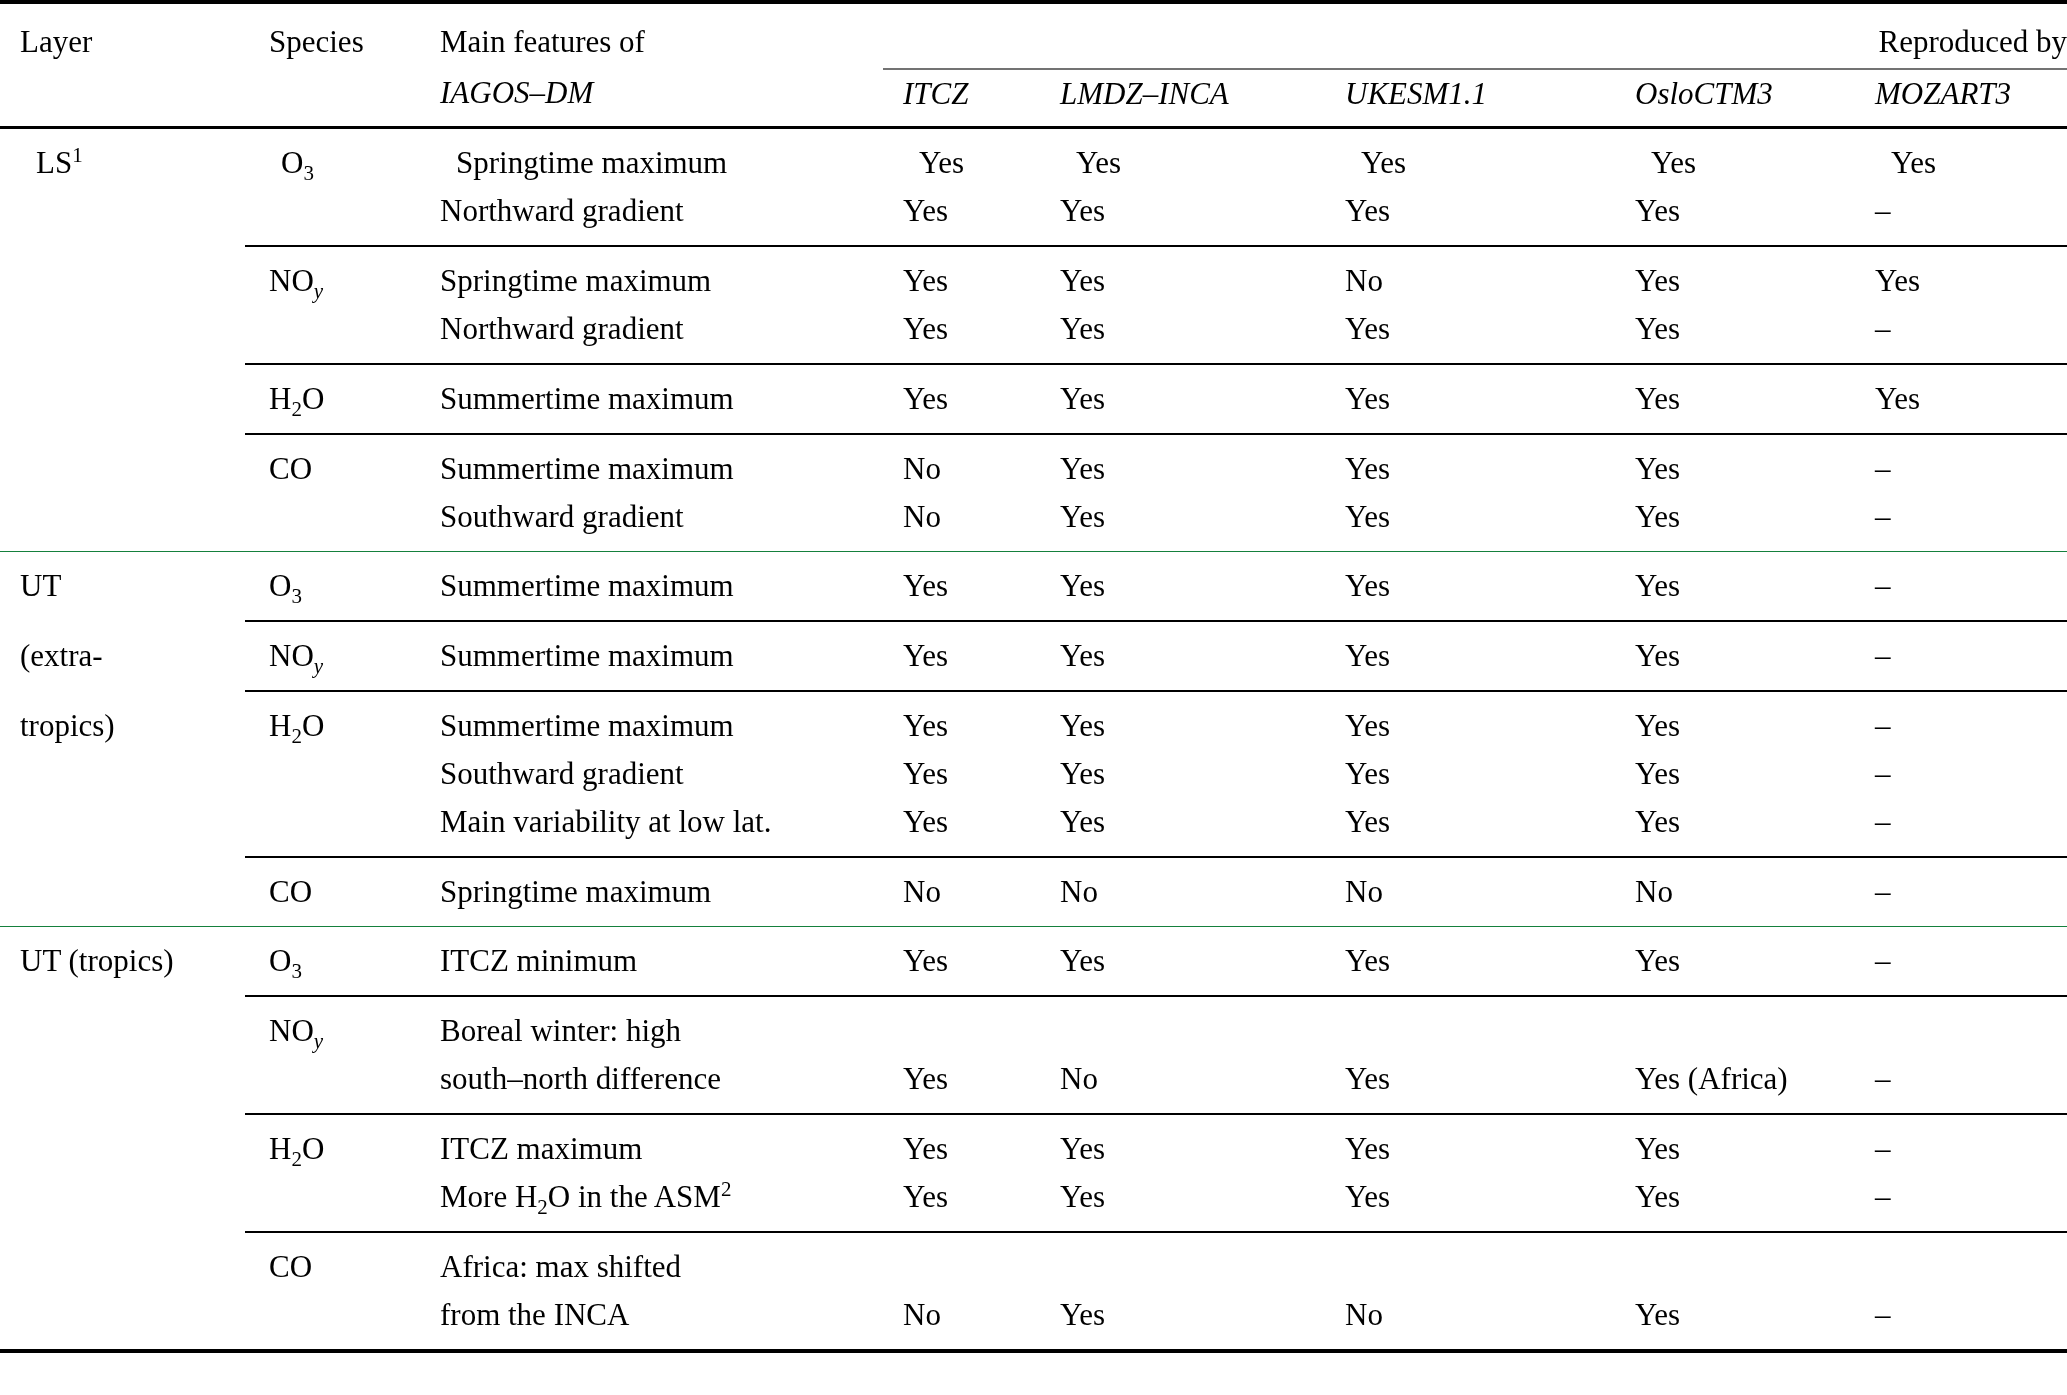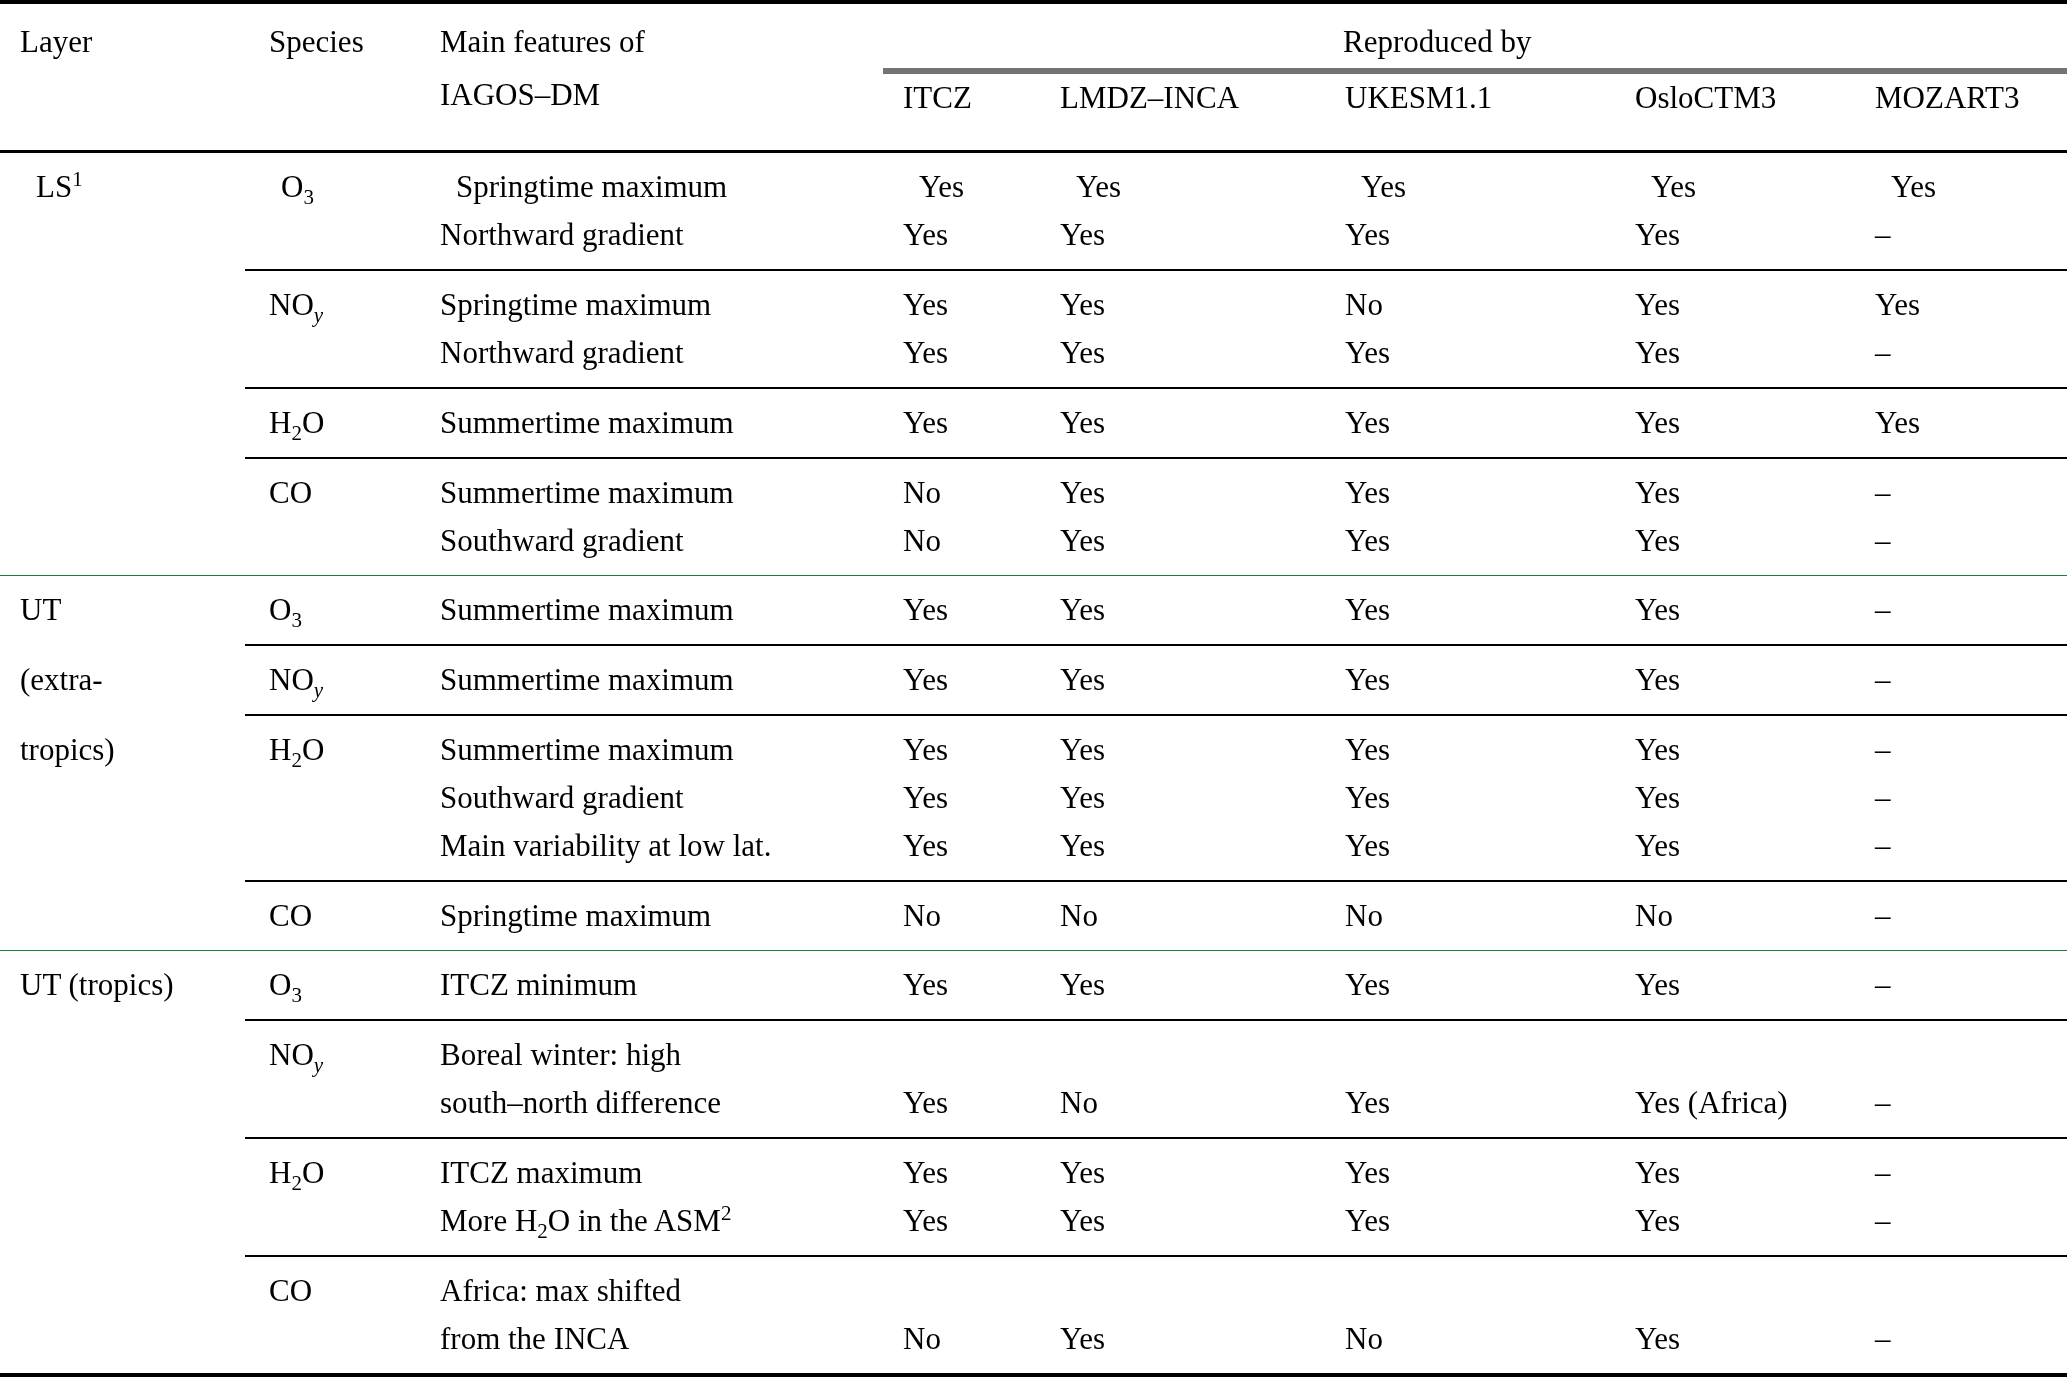--- a/index.html
+++ b/index.html
@@ -43,22 +43,22 @@
   col.c-m4 { width: 240px; }
   col.c-m5 { width: 212px; }
 
   .layer   { padding-left: 20px; }
   .species { padding-left: 24px; }
   .features{ padding-left: 20px; }
   .value, th.model { padding-left: 20px; }
 
   
   tr.h1 th { padding-top: 14px; padding-bottom: 2px; }
-  th.repro { padding-left: 460px; border-bottom: 6px solid #737373; }
-  tr.h2 th { padding-top: 0; padding-bottom: 28px; }
+  th.repro { padding-left: 460px; border-bottom: 2px solid #737373; text-align: right; }
+  tr.h2 th { padding-top: 0; padding-bottom: 8px; font-style: italic; }
   tr.h2 th, tr.h2 th.features { border-bottom: 3px solid #000; }
 
   
   tr.body-first td { padding-top: 16px; padding-left: 36px; }
   tr.body-last  td { padding-bottom: 12px; }
   tr.grp-first  td { padding-top: 10px; }
   tr.grp-last   td { padding-bottom: 10px; }
 
   
   tr.grp-sep > td { border-top: 2px solid #000; }

